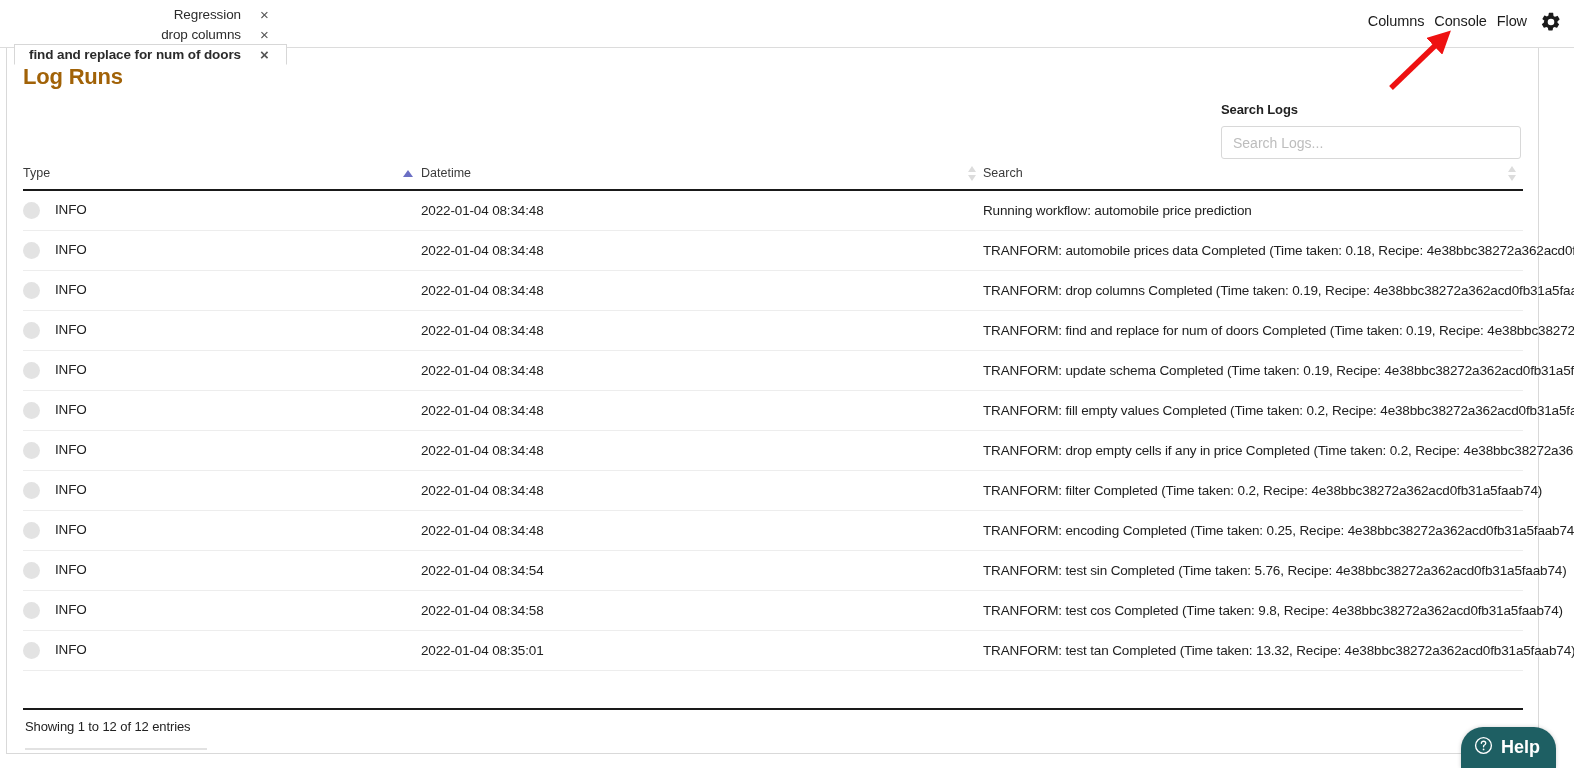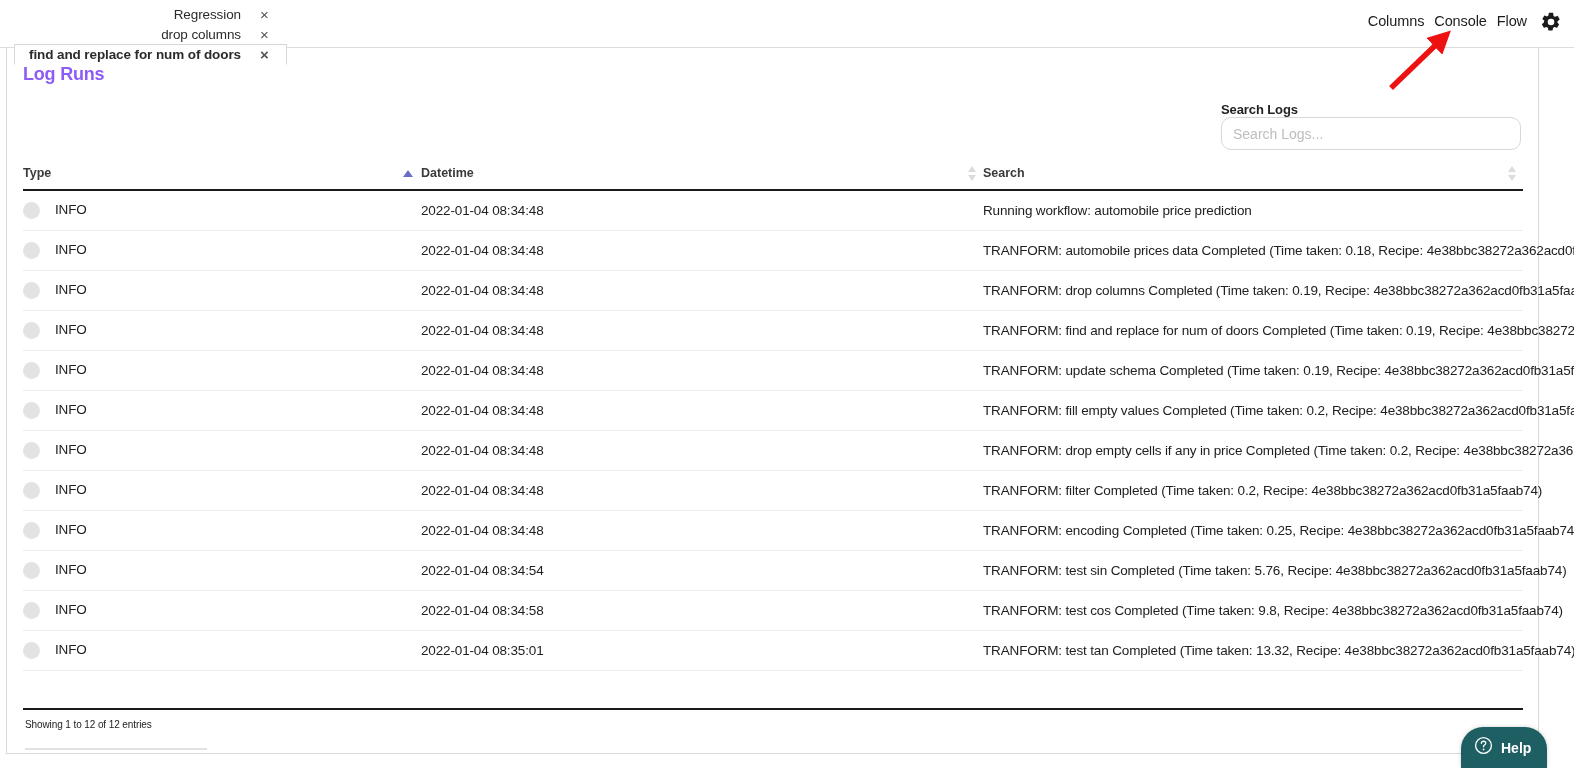--- a/index.html
+++ b/index.html
@@ -107,45 +107,45 @@
     position: absolute;
     left: 6px; top: 48px;
     width: 1533px; height: 706px;
     background: #ffffff;
     border: 1px solid #d9d9d9;
     border-top: none;
   }
   .page-title {
     position: absolute;
     left: 16px; top: 16px;
-    font-size: 18px;
+    font-size: 22px;
     font-weight: bold;
-    color: #8b5cf6;
+    color: #a16207;
     letter-spacing: -0.2px;
   }
 
   
   .search-wrap {
     position: absolute;
     right: 17px; top: 54px;
     width: 300px;
   }
   .search-label {
     font-size: 13px;
     color: #222;
     font-weight: bold;
     display: block;
-    margin-bottom: 0;
+    margin-bottom: 9px;
     letter-spacing: -0.1px;
   }
   .search-input {
     width: 300px;
     height: 33px;
     border: 1px solid #d8d8d8;
-    border-radius: 10px;
+    border-radius: 3px;
     padding: 0 11px;
     font-size: 14px;
     color: #333;
     font-family: "Liberation Sans", sans-serif;
     background: #fff;
     outline: none;
   }
   .search-input::placeholder { color: #bdbdbd; }
 
   
@@ -155,21 +155,21 @@
     width: 1500px;
   }
   table.logtable {
     width: 1500px;
     border-collapse: collapse;
     table-layout: fixed;
   }
   table.logtable thead th {
     text-align: left;
     font-size: 12.5px;
-    font-weight: bold;
+    font-weight: normal;
     color: #3a3a3a;
     padding: 6px 0 9px 0;
     border-bottom: 2px solid #1a1a1a;
     position: relative;
     vertical-align: bottom;
     cursor: pointer;
   }
   th.col-type   { width: 398px; padding-left: 22px; }
   th.col-dt     { width: 562px; padding-left: 22px; }
   th.col-msg    { width: 540px; padding-left: 22px; }
@@ -226,21 +226,21 @@
   
   .foot-rule {
     position: absolute;
     left: 16px; top: 660px;
     width: 1500px; height: 2px;
     background: #1a1a1a;
   }
   .foot-text {
     position: absolute;
     left: 18px; top: 671px;
-    font-size: 10px;
+    font-size: 13px;
     color: #222;
     letter-spacing: -0.1px;
   }
   .foot-underline {
     position: absolute;
     left: 18px; top: 700px;
     width: 182px; height: 2px;
     background: #e2e2e2;
   }
 
@@ -254,21 +254,21 @@
     border-radius: 22px 22px 0 0;
     display: flex;
     align-items: center;
     gap: 8px;
     z-index: 50;
     cursor: pointer;
     box-shadow: 0 0 4px rgba(0,0,0,0.18);
   }
   .help-label {
     color: #ffffff;
-    font-size: 14px;
+    font-size: 18px;
     font-weight: bold;
     letter-spacing: 0px;
   }
 </style>
 </head>
 <body>
 
 <div id="app">
 
   <div class="tabbar">

